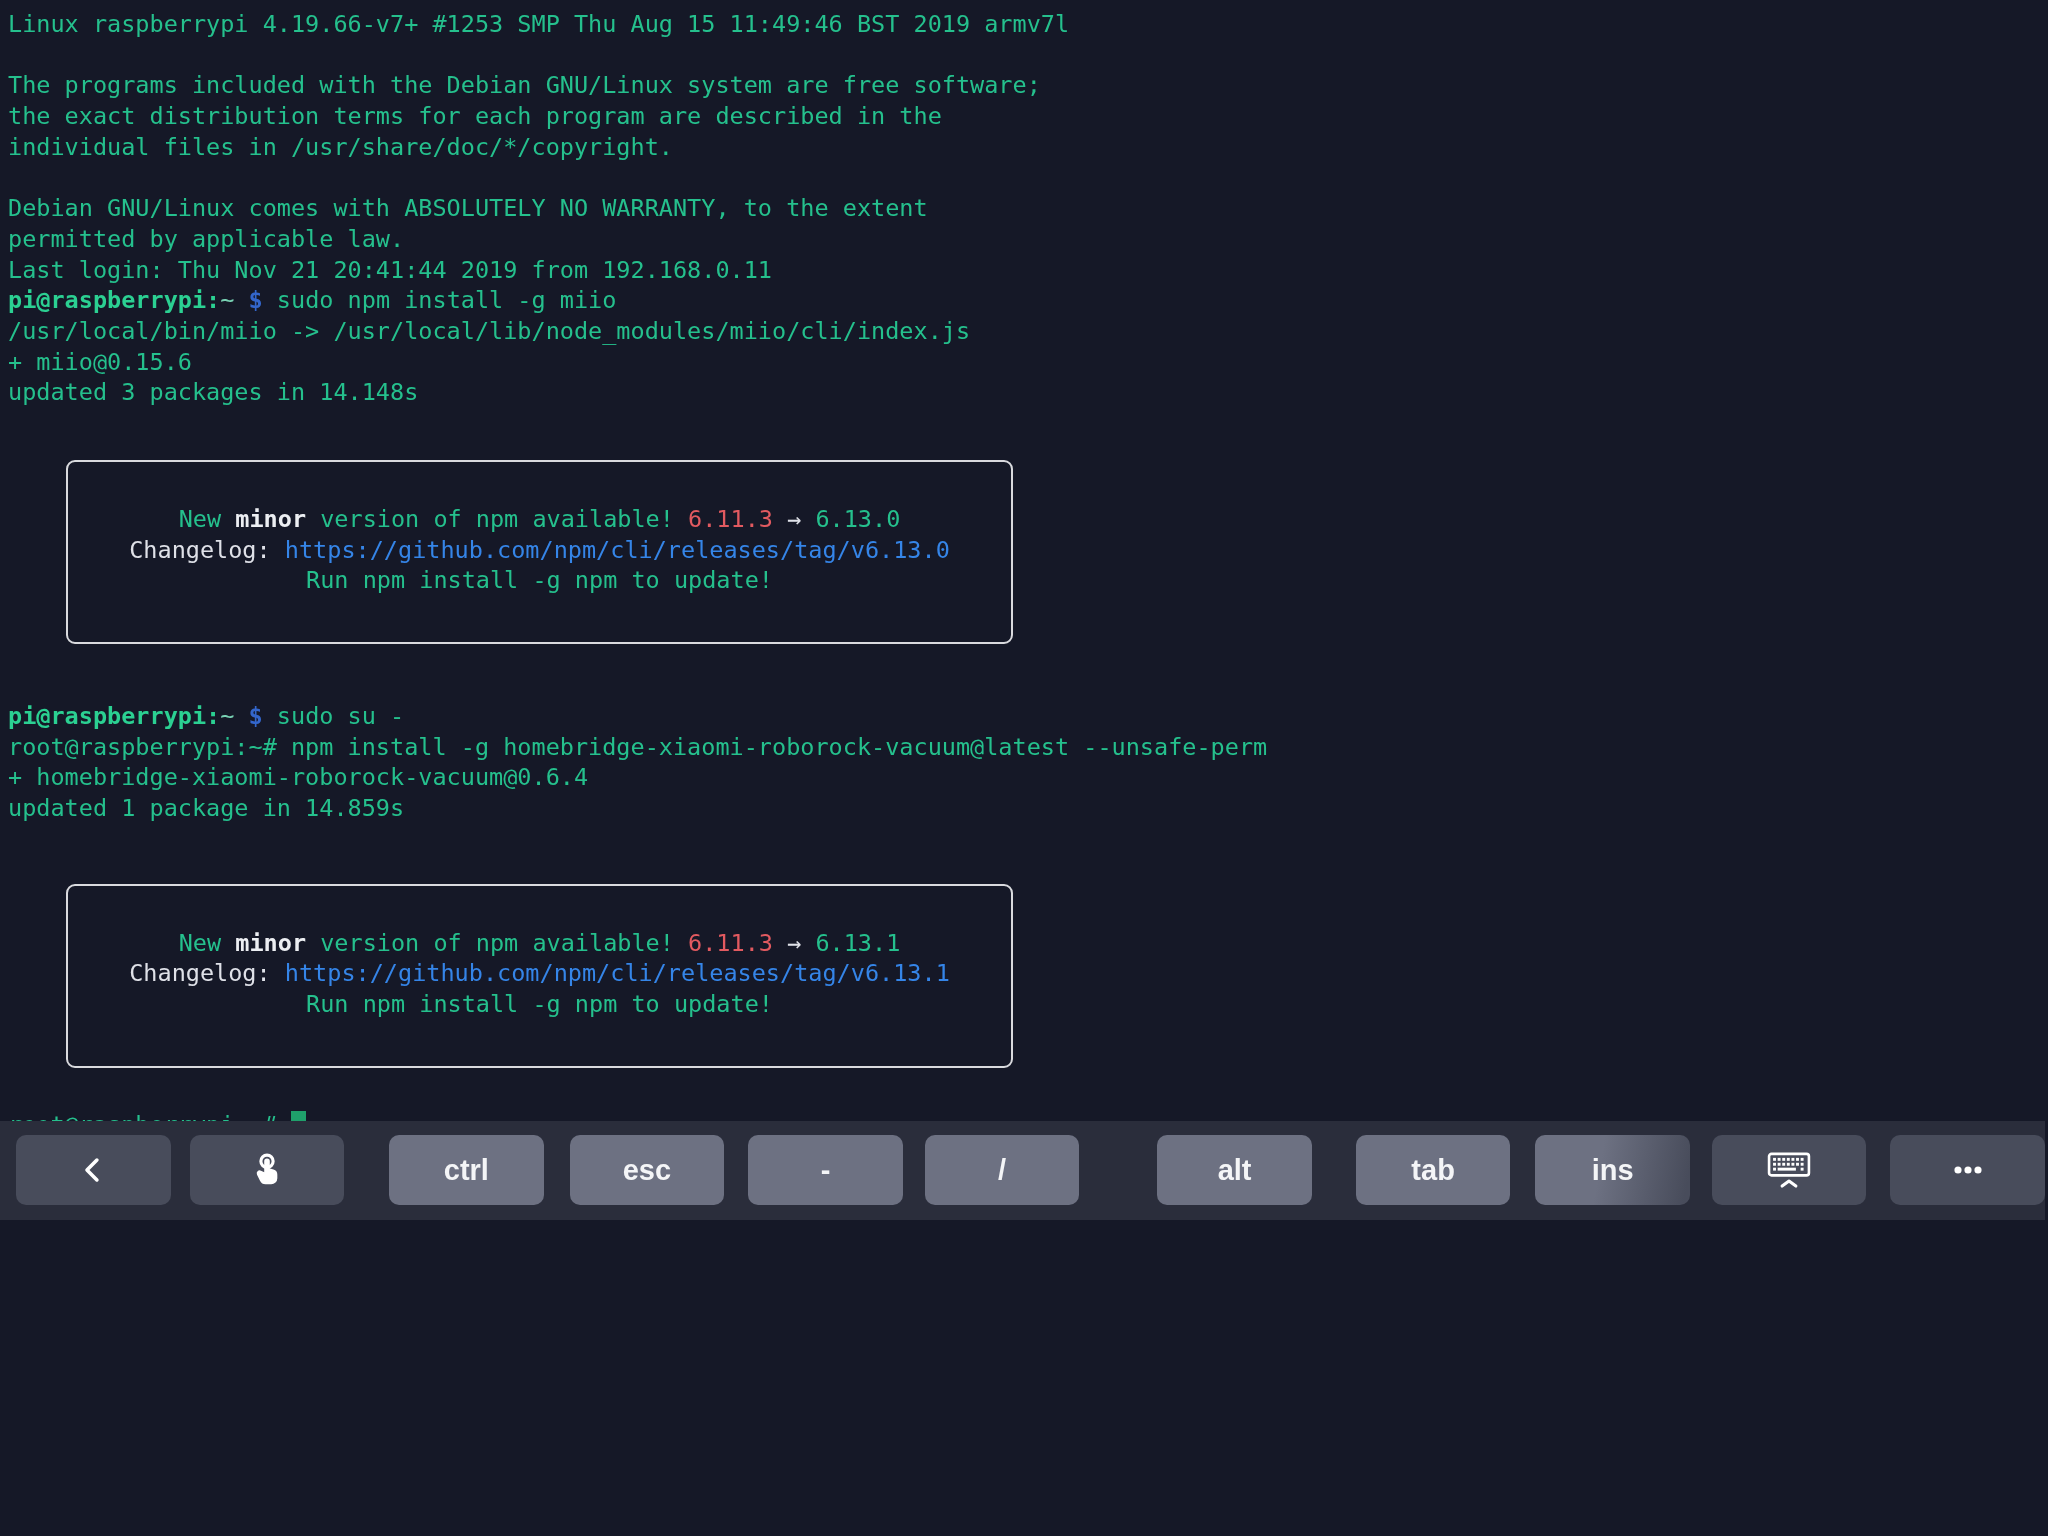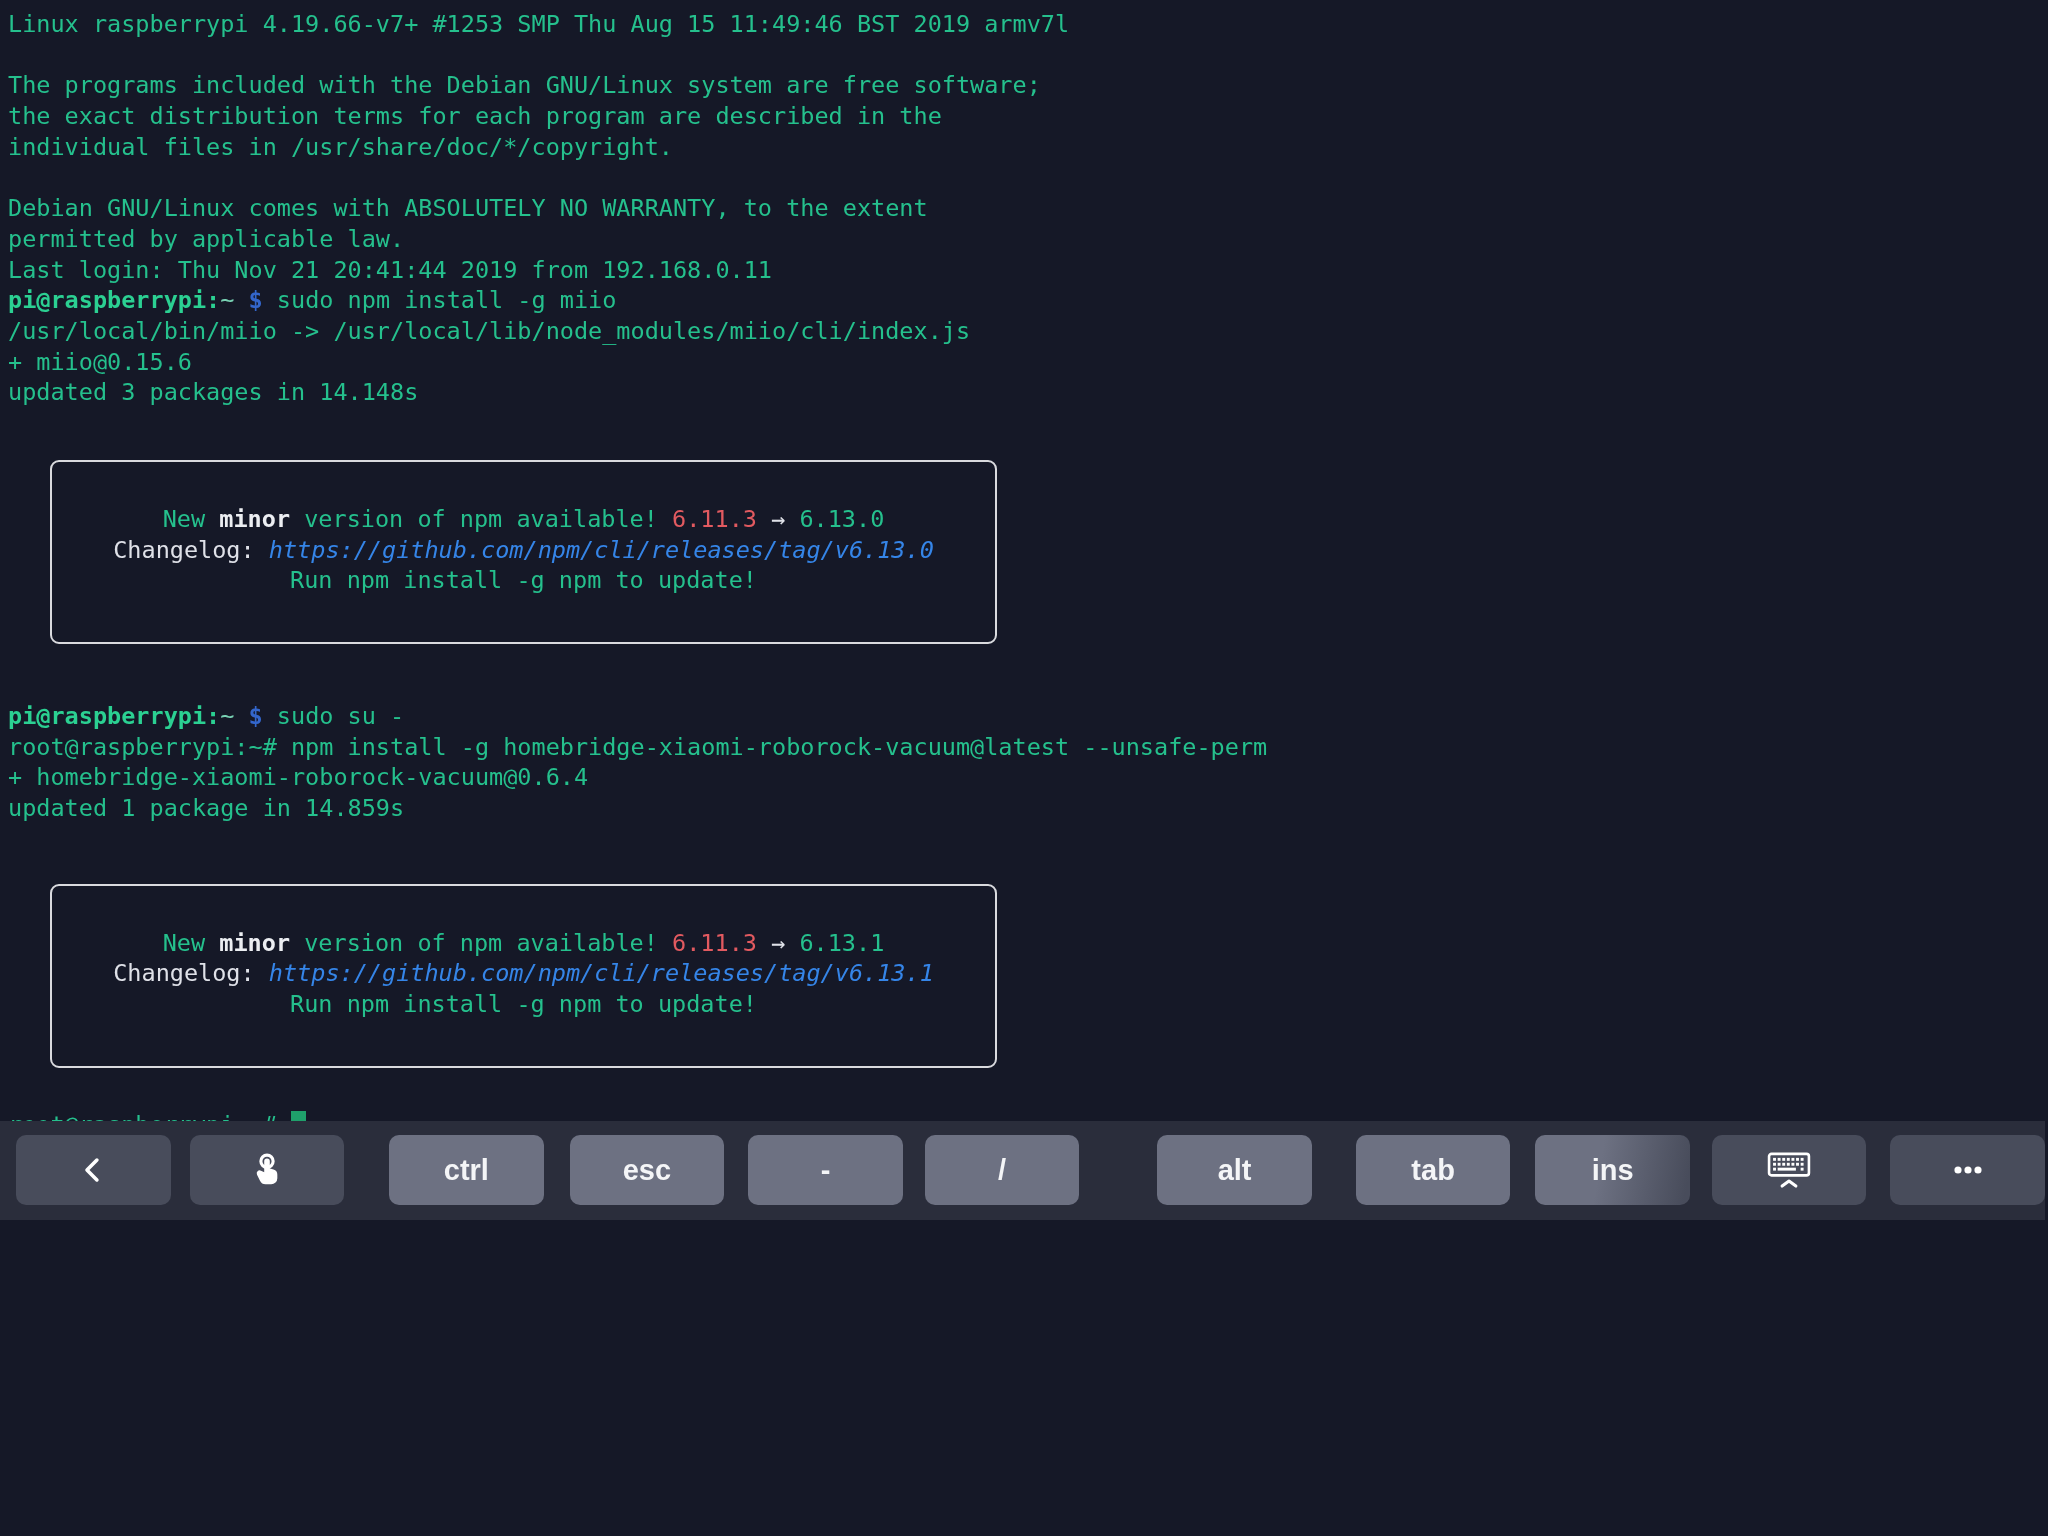--- a/index.html
+++ b/index.html
@@ -24,26 +24,26 @@
   .t-line { height: 30.7px; }
   .t-blank { height: 30.7px; }
 
   .c-green  { color: var(--green); }
   .c-bgreen { color: var(--green-bright); font-weight: bold; }
   .c-tilde  { color: var(--tilde); }
   .c-dollar { color: var(--dollar); font-weight: bold; }
   .c-white  { color: var(--white); }
   .c-bwhite { color: var(--white-bright); font-weight: bold; }
   .c-red    { color: var(--red); }
-  .c-link   { color: var(--link); font-style: italic; }
+  .c-link   { color: var(--link); }
 
   .npm-box {
     width: 947px;
     height: 184px;
-    margin-left: 42px;
+    margin-left: 58px;
     border: 2px solid var(--box-border);
     border-radius: 9px;
     padding-top: 42px;
     text-align: center;
     white-space: pre;
   }
   .npm-box .t-line { height: 30.7px; }
 
   .cursor {
     display: inline-block;

